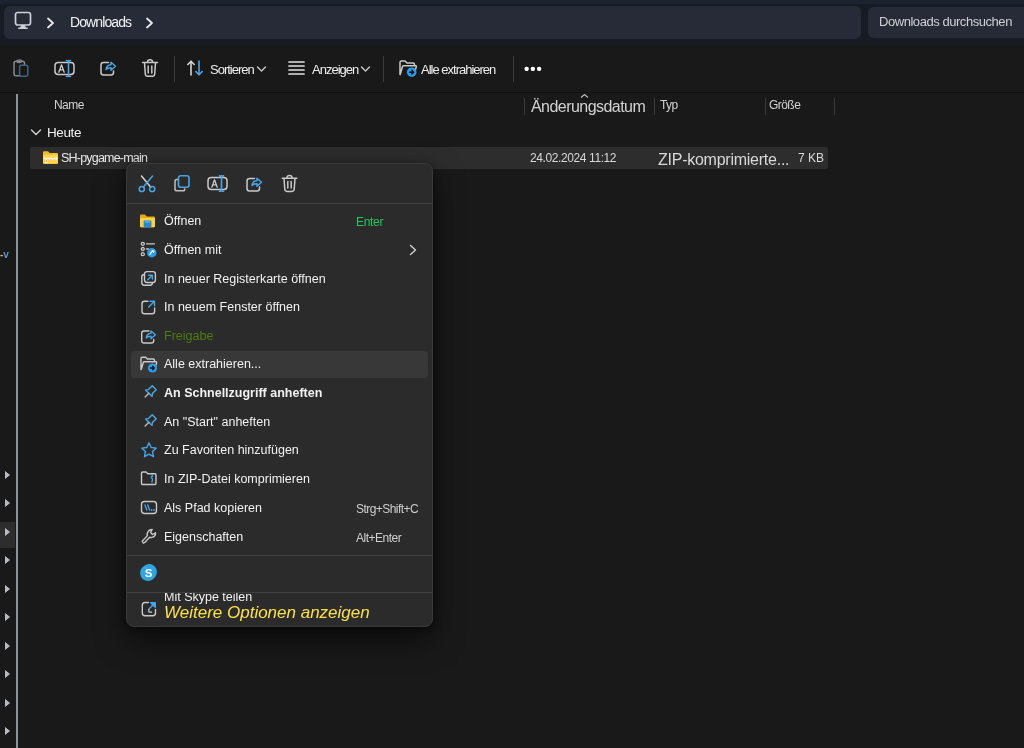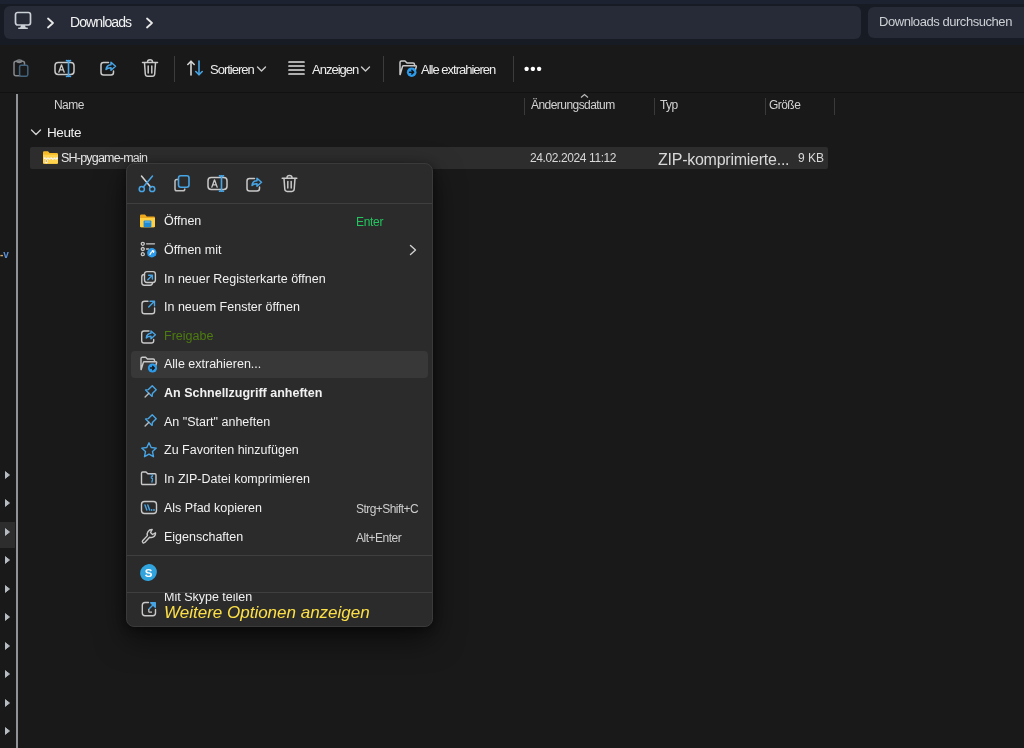--- a/index.html
+++ b/index.html
@@ -140,21 +140,21 @@
     <path d="M2 1.5 L6.5 5 L2 8.5" fill="#b7bbc2" stroke="#b7bbc2" stroke-width="1" stroke-linejoin="round"></path>
   </svg>
 <svg class="abs" style="left:3px;top:698px;" width="8" height="10" viewBox="0 0 8 10">
     <path d="M2 1.5 L6.5 5 L2 8.5" fill="#b7bbc2" stroke="#b7bbc2" stroke-width="1" stroke-linejoin="round"></path>
   </svg>
 <svg class="abs" style="left:3px;top:726px;" width="8" height="10" viewBox="0 0 8 10">
     <path d="M2 1.5 L6.5 5 L2 8.5" fill="#b7bbc2" stroke="#b7bbc2" stroke-width="1" stroke-linejoin="round"></path>
   </svg>
 
 <div class="abs" style="left:54px;top:98px;font-size:12px;letter-spacing:-0.55px;color:#d2d2d2;">Name</div>
-<div class="abs" style="left:531px;top:98px;font-size:12px;letter-spacing:-0.55px;color:#d2d2d2;">Änderungsdatum</div>
+<div class="abs" style="left:531px;top:98px;font-size:16px;letter-spacing:-0.55px;color:#d2d2d2;">Änderungsdatum</div>
 <div class="abs" style="left:660px;top:98px;font-size:12px;letter-spacing:-0.55px;color:#d2d2d2;">Typ</div>
 <div class="abs" style="left:769px;top:98px;font-size:12px;letter-spacing:-0.55px;color:#d2d2d2;">Größe</div>
 <svg class="abs" style="left:580px;top:93px;" width="9" height="6" viewBox="0 0 9 6">
   <path d="M1 4.5 L4.5 1.5 L8 4.5" fill="none" stroke="#b9b9b9" stroke-width="1.2"></path>
 </svg>
 <div class="abs" style="left:524px;top:98px;width:1px;height:17px;background:#3a3a3a;"></div>
 <div class="abs" style="left:654px;top:98px;width:1px;height:17px;background:#3a3a3a;"></div>
 <div class="abs" style="left:765px;top:98px;width:1px;height:17px;background:#3a3a3a;"></div>
 <div class="abs" style="left:834px;top:98px;width:1px;height:17px;background:#3a3a3a;"></div>
 
@@ -178,21 +178,21 @@
       <rect x="6.8" y="9.2" width="1.6" height="1.6"></rect>
       <rect x="10" y="9.2" width="1.6" height="1.6"></rect>
       <rect x="13.2" y="9.2" width="1.6" height="1.6"></rect>
     <rect x="3.2" y="10.8" width="2.2" height="3.4" rx="0.4"></rect>
   </g>
   <rect x="3.7" y="11.3" width="1.2" height="1.4" fill="#b9932c"></rect>
 </svg>
 <div class="abs" style="left:61px;top:151px;font-size:12.5px;letter-spacing:-0.8px;color:#e8e8e8;">SH-pygame-main</div>
 <div class="abs" style="left:530px;top:151px;font-size:12px;letter-spacing:-0.4px;color:#d8d8d8;">24.02.2024 11:12</div>
 <div class="abs" style="left:658px;top:151px;font-size:16px;letter-spacing:-0.25px;color:#d8d8d8;">ZIP-komprimierte...</div>
-<div class="abs" style="left:740px;top:151px;width:84px;text-align:right;font-size:12px;color:#d8d8d8;">9 KB</div>
+<div class="abs" style="left:740px;top:151px;width:84px;text-align:right;font-size:12px;color:#d8d8d8;">7 KB</div>
 
 <div class="abs" style="left:126px;top:163px;width:307px;height:464px;background:#2b2b2b;border:1px solid #3a3a3a;border-radius:8px;box-shadow:0 12px 30px rgba(0,0,0,0.55), 0 2px 8px rgba(0,0,0,0.4);"></div>
 
 <svg class="abs" style="left:138px;top:174px;" width="18" height="19" viewBox="0 0 18 19">
   <line x1="3.5" y1="2" x2="12.8" y2="13.2" stroke="#d5d5d5" stroke-width="1.5" stroke-linecap="round"></line>
   <line x1="14.5" y1="2" x2="5.2" y2="13.2" stroke="#47a5e6" stroke-width="1.5" stroke-linecap="round"></line>
   <circle cx="3.8" cy="15" r="2.6" fill="none" stroke="#47a5e6" stroke-width="1.5"></circle>
   <circle cx="14.2" cy="15" r="2.6" fill="none" stroke="#47a5e6" stroke-width="1.5"></circle>
 </svg>
 <svg class="abs" style="left:173px;top:174px;" width="18" height="19" viewBox="0 0 18 19">

